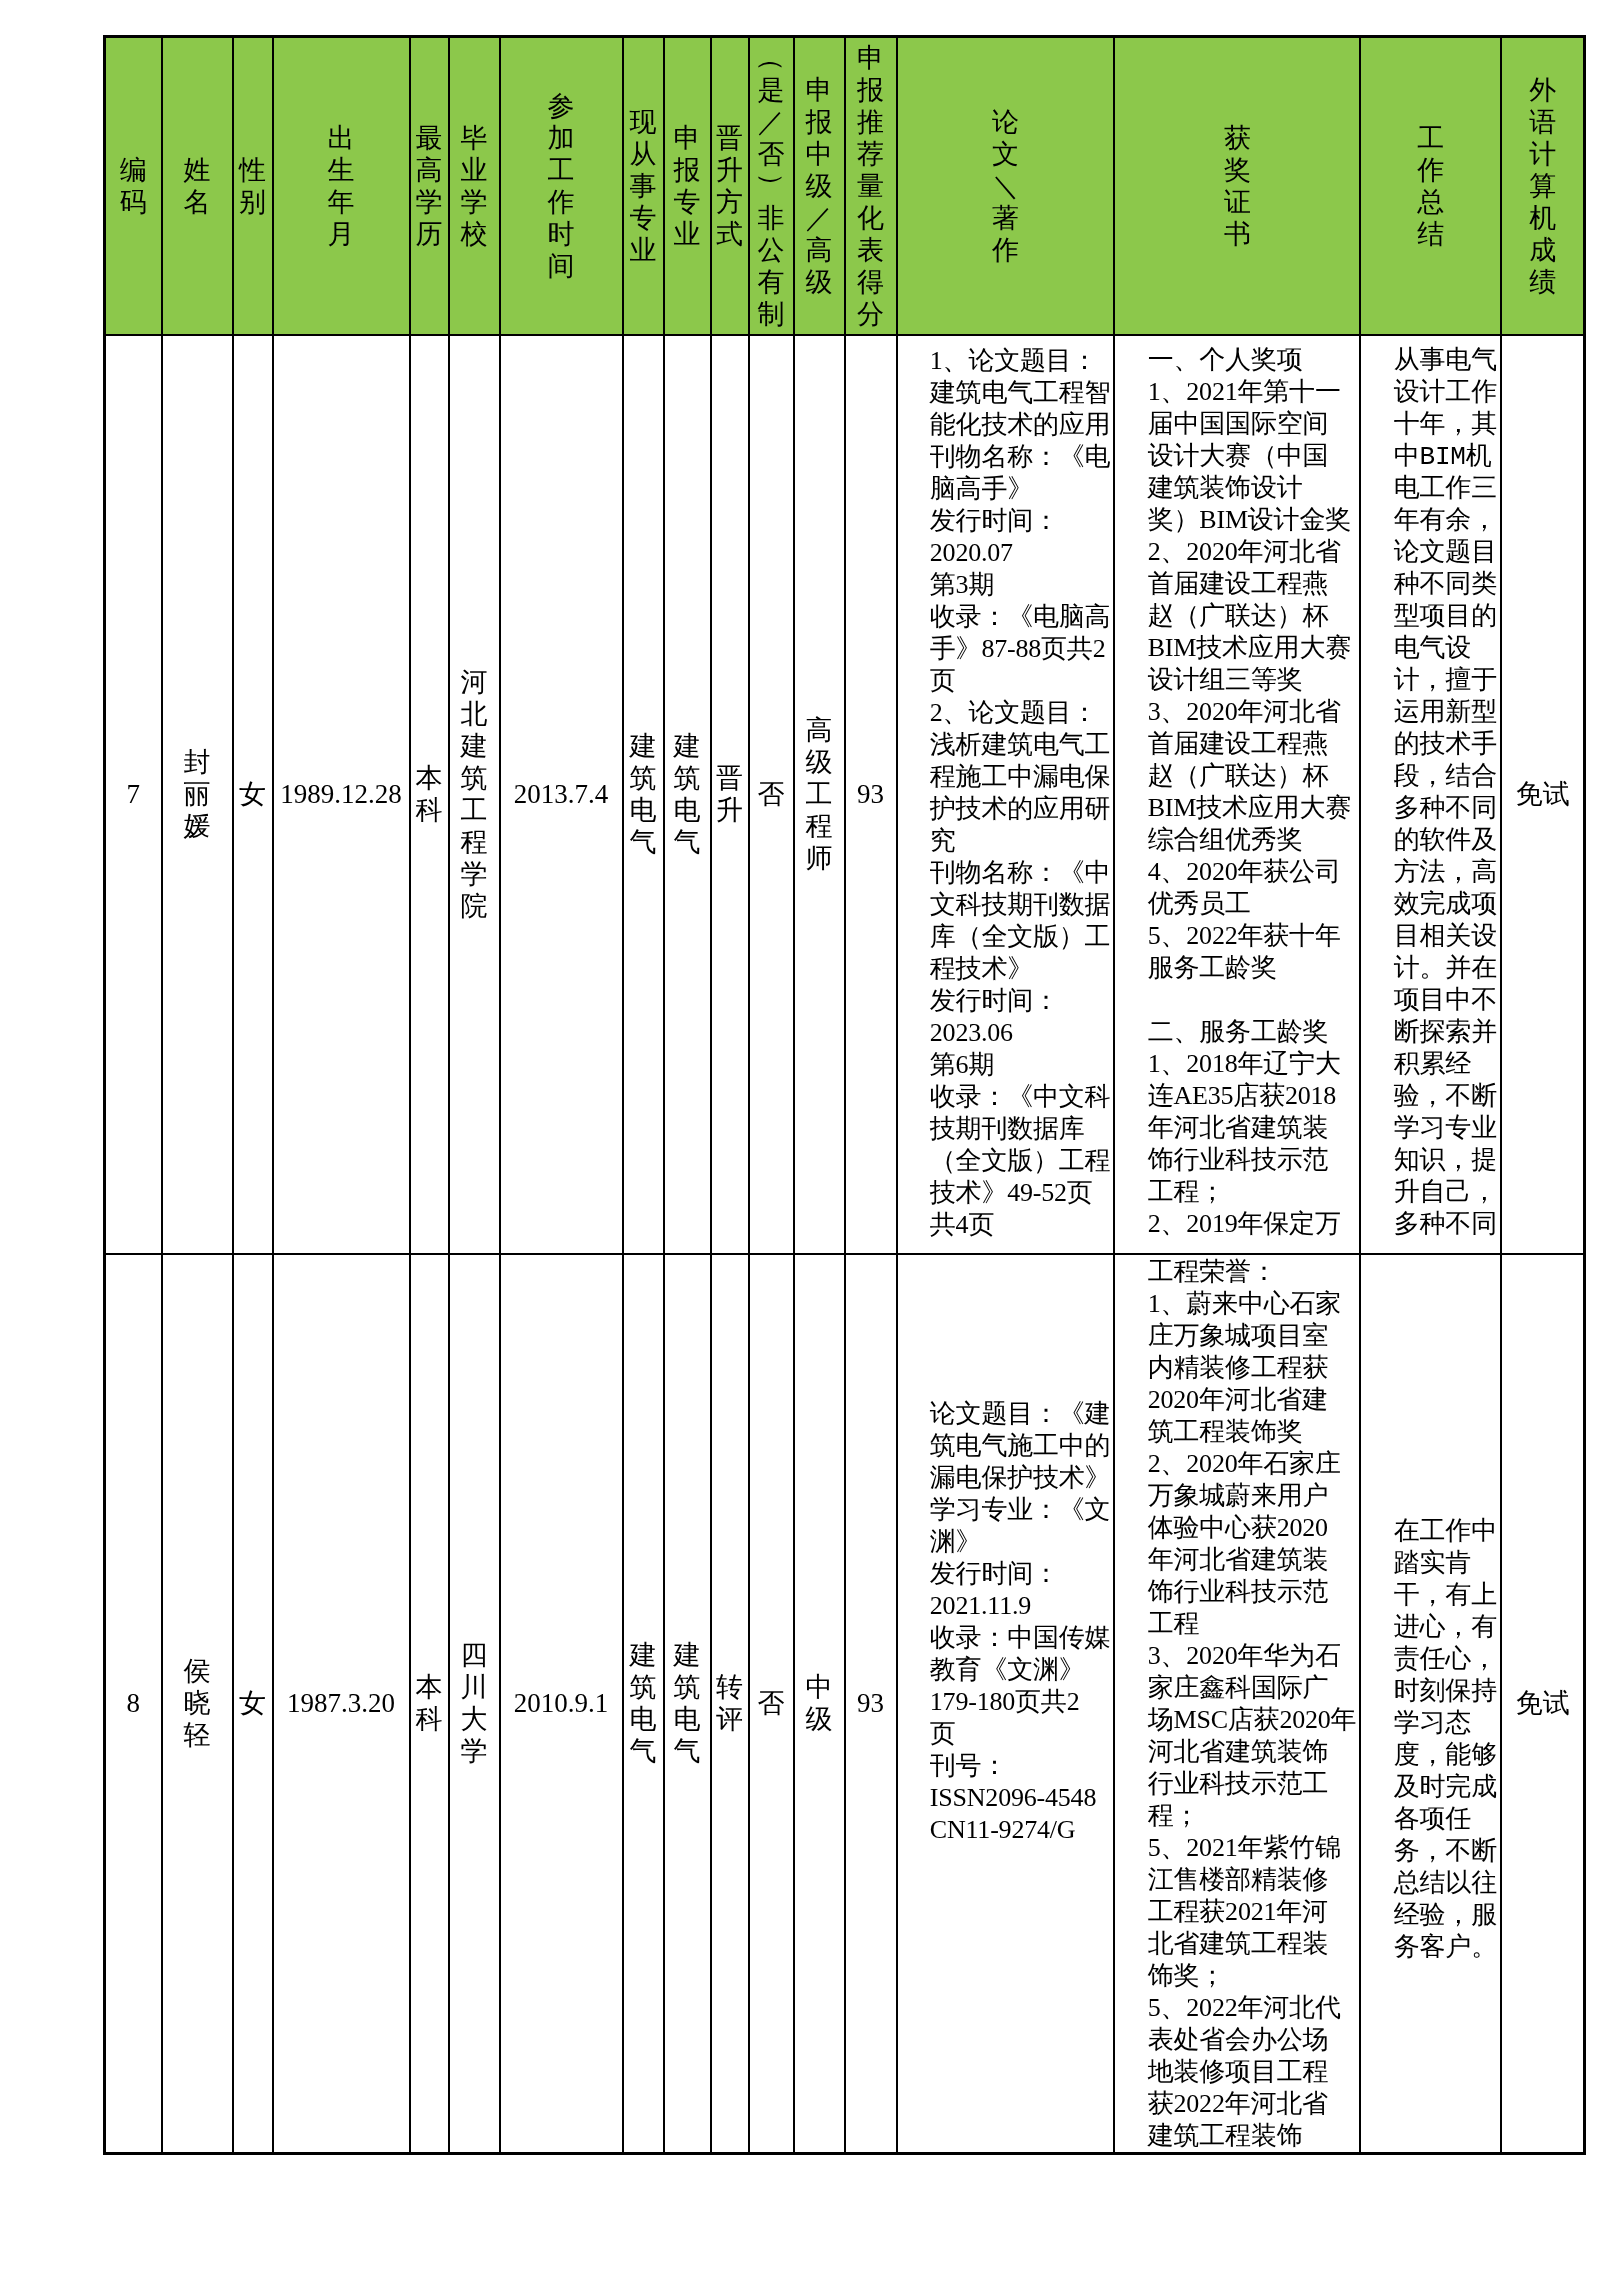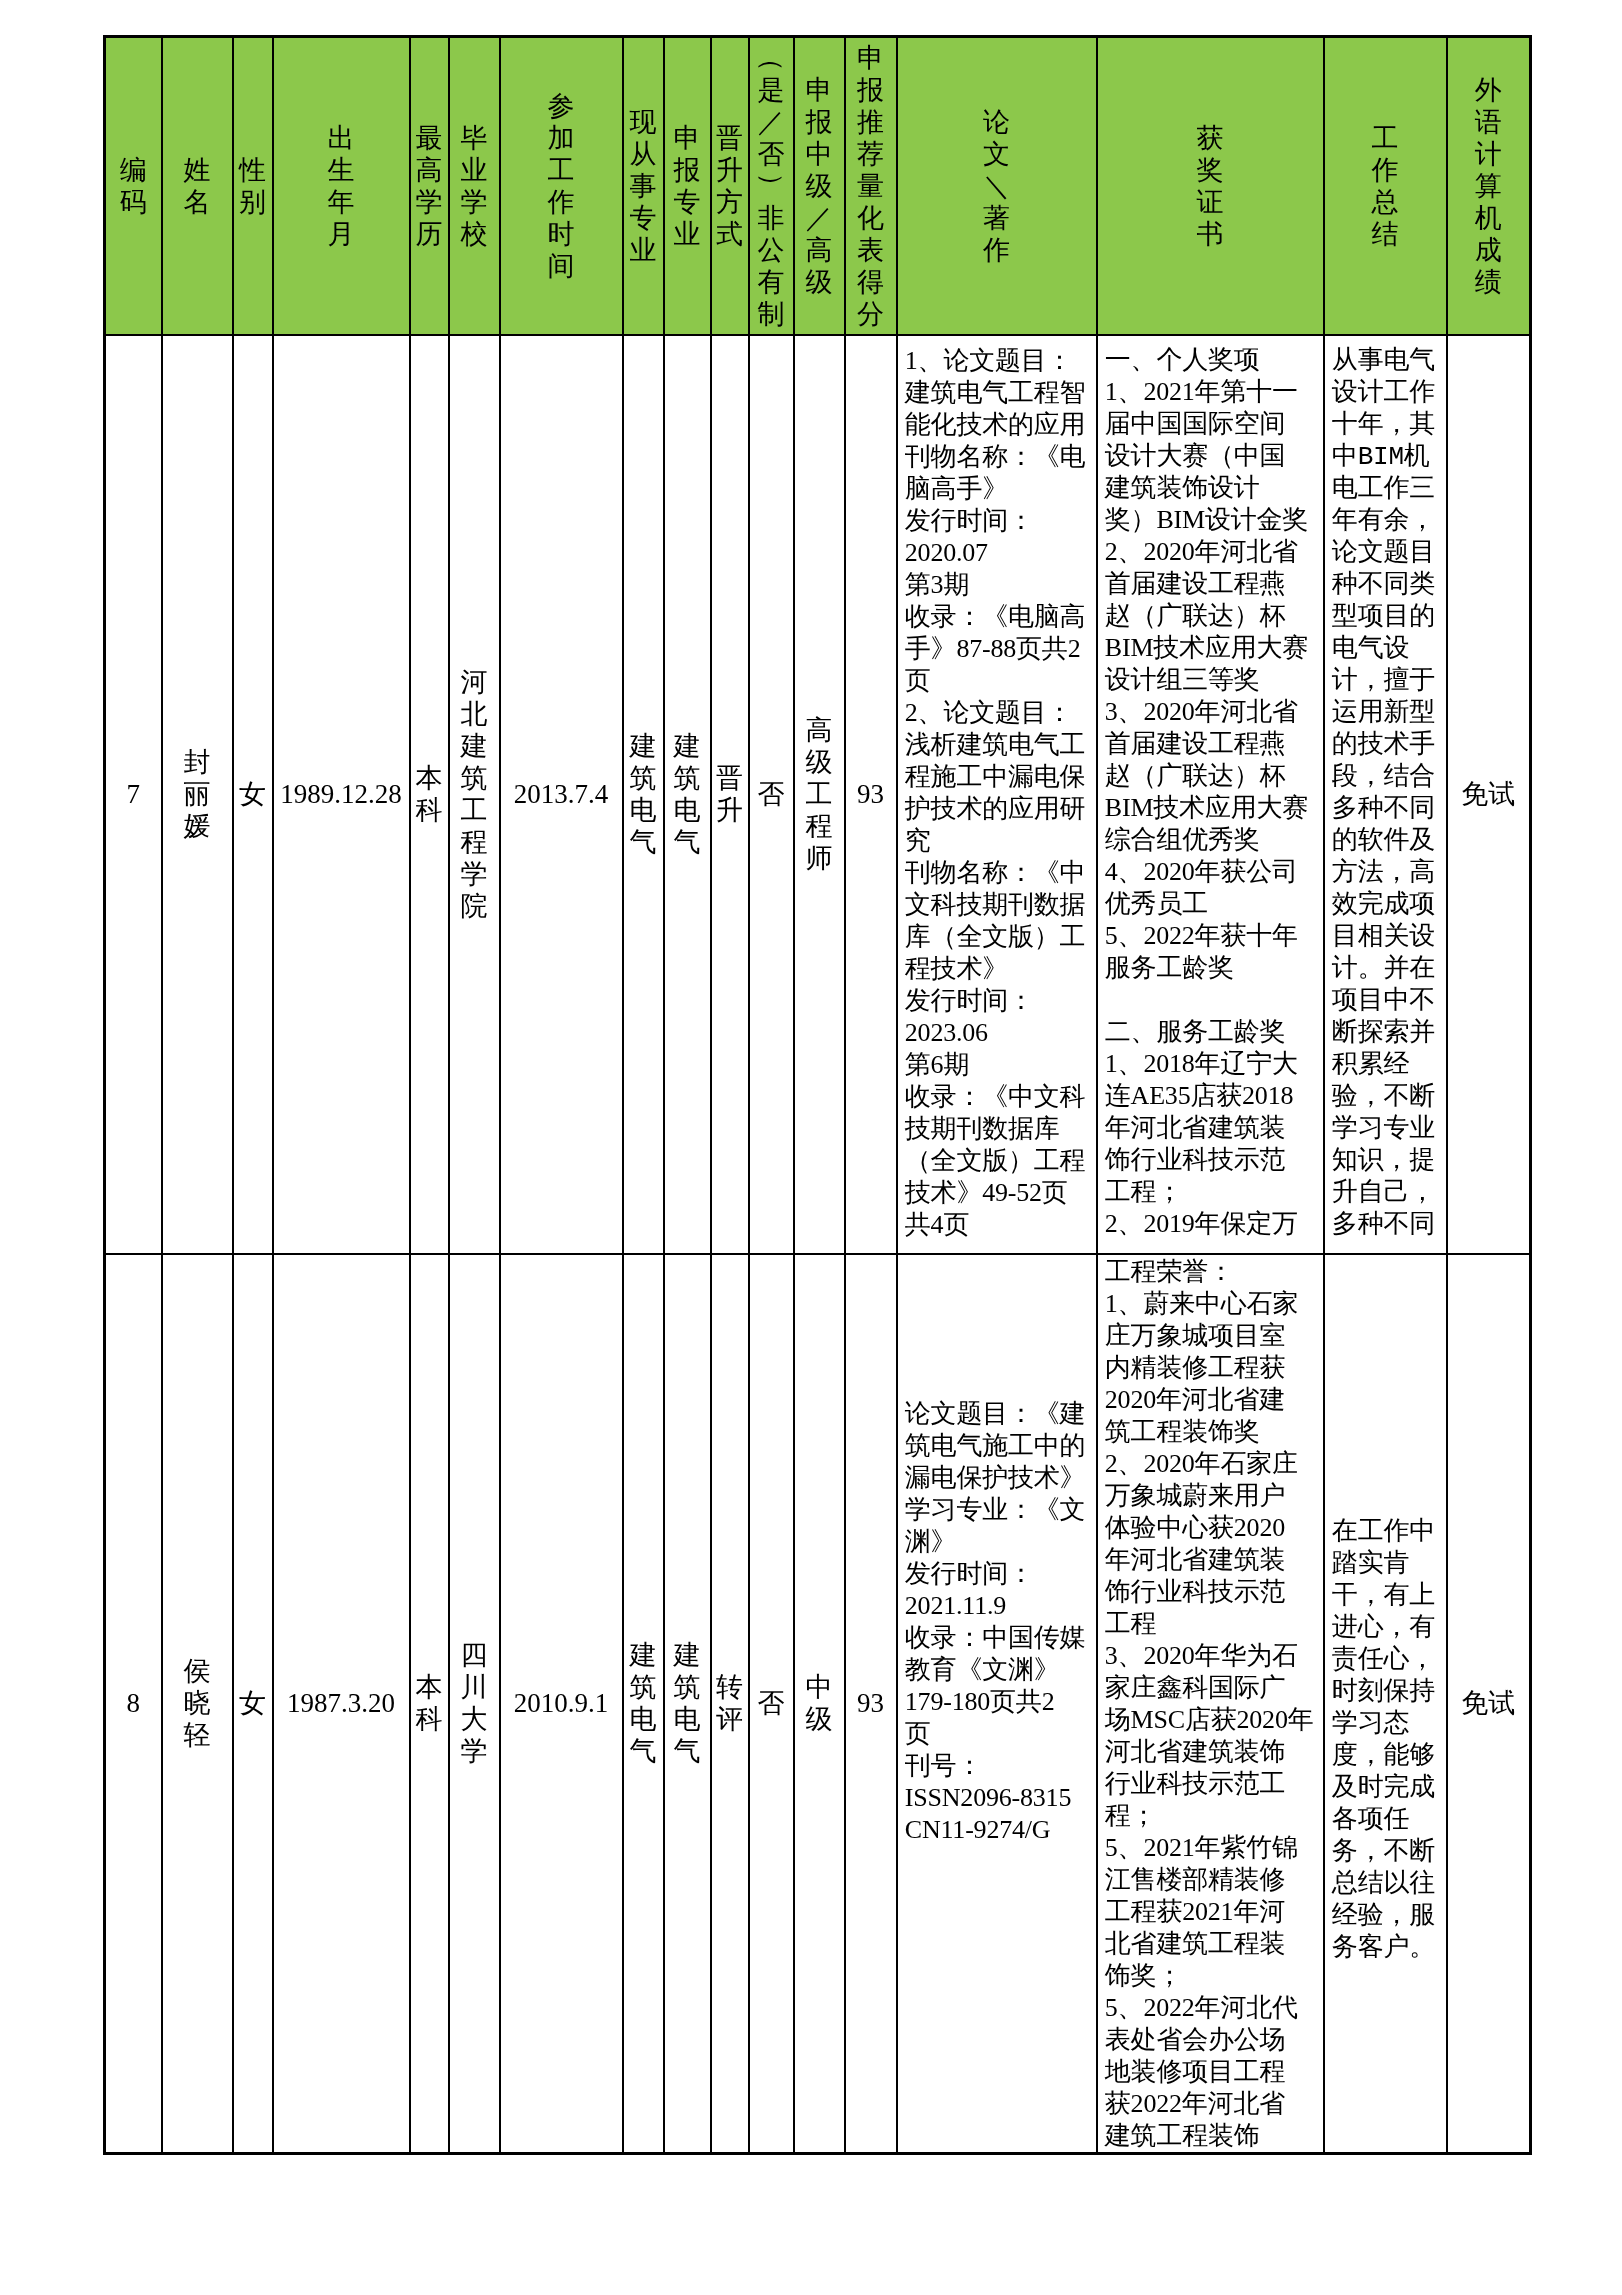--- a/index.html
+++ b/index.html
@@ -39,21 +39,21 @@
   
   td.tdh {
     vertical-align: middle;
     text-align: center;
     font-size: 27px;
     line-height: 32px;
   }
   td.tdv { vertical-align: middle; text-align: center; }
   
   td.tdlines { vertical-align: top; text-align: left; }
-  .lines { padding-left: 7.3px; padding-right: 9px; }
+  .lines { padding-left: 7.3px; padding-right: 3px; margin-left: 25px; }
   .ln {
     height: 32px;
     line-height: 32px;
     font-size: 26px;
     white-space: nowrap;
     letter-spacing: -0.2px;
   }
 </style>
 </head>
 <body>
@@ -459,21 +459,21 @@
                 <div class="ln">漏电保护技术》</div>
                 <div class="ln">学习专业：《文</div>
                 <div class="ln">渊》</div>
                 <div class="ln">发行时间：</div>
                 <div class="ln">2021.11.9</div>
                 <div class="ln">收录：中国传媒</div>
                 <div class="ln">教育《文渊》</div>
                 <div class="ln">179-180页共2</div>
                 <div class="ln">页</div>
                 <div class="ln">刊号：</div>
-                <div class="ln">ISSN2096-8315</div>
+                <div class="ln">ISSN2096-4548</div>
                 <div class="ln">CN11-9274/G</div>
               </div>
             </td>
             <td class="tdlines">
               <div class="lines" style="padding-top: 1.6px;">
                 <div class="ln">工程荣誉：</div>
                 <div class="ln">1、蔚来中心石家</div>
                 <div class="ln">庄万象城项目室</div>
                 <div class="ln">内精装修工程获</div>
                 <div class="ln">2020年河北省建</div>

